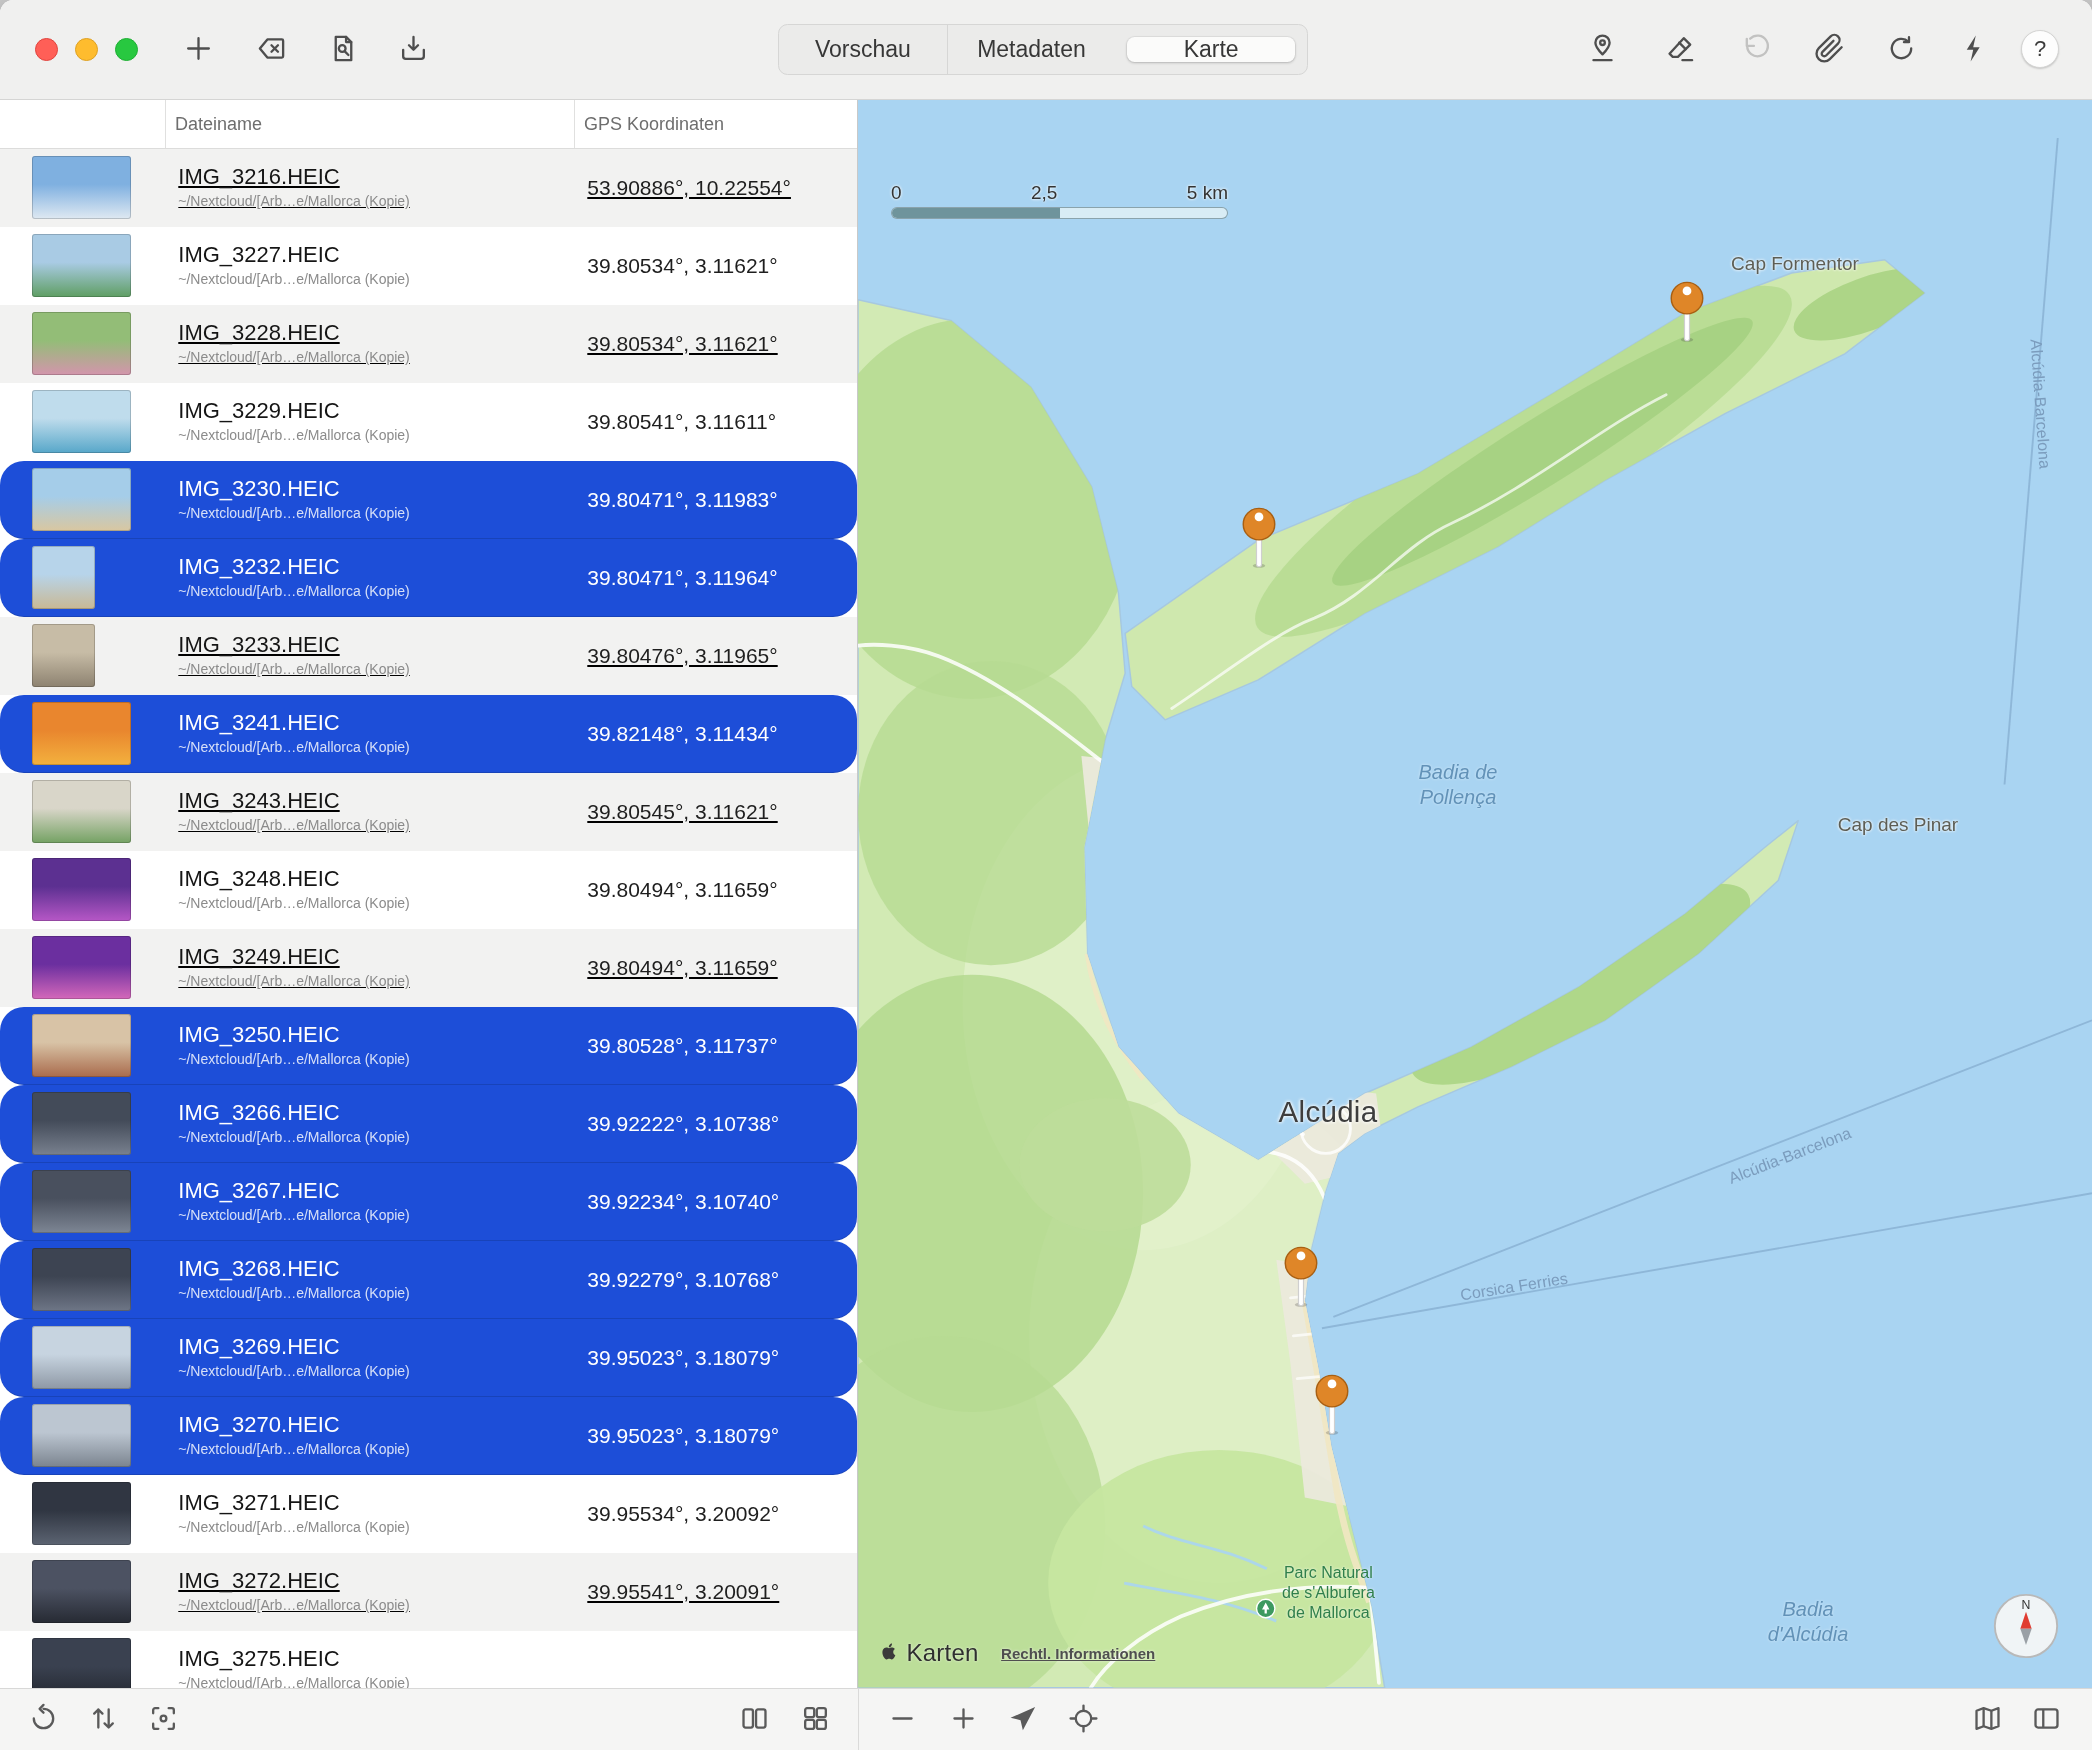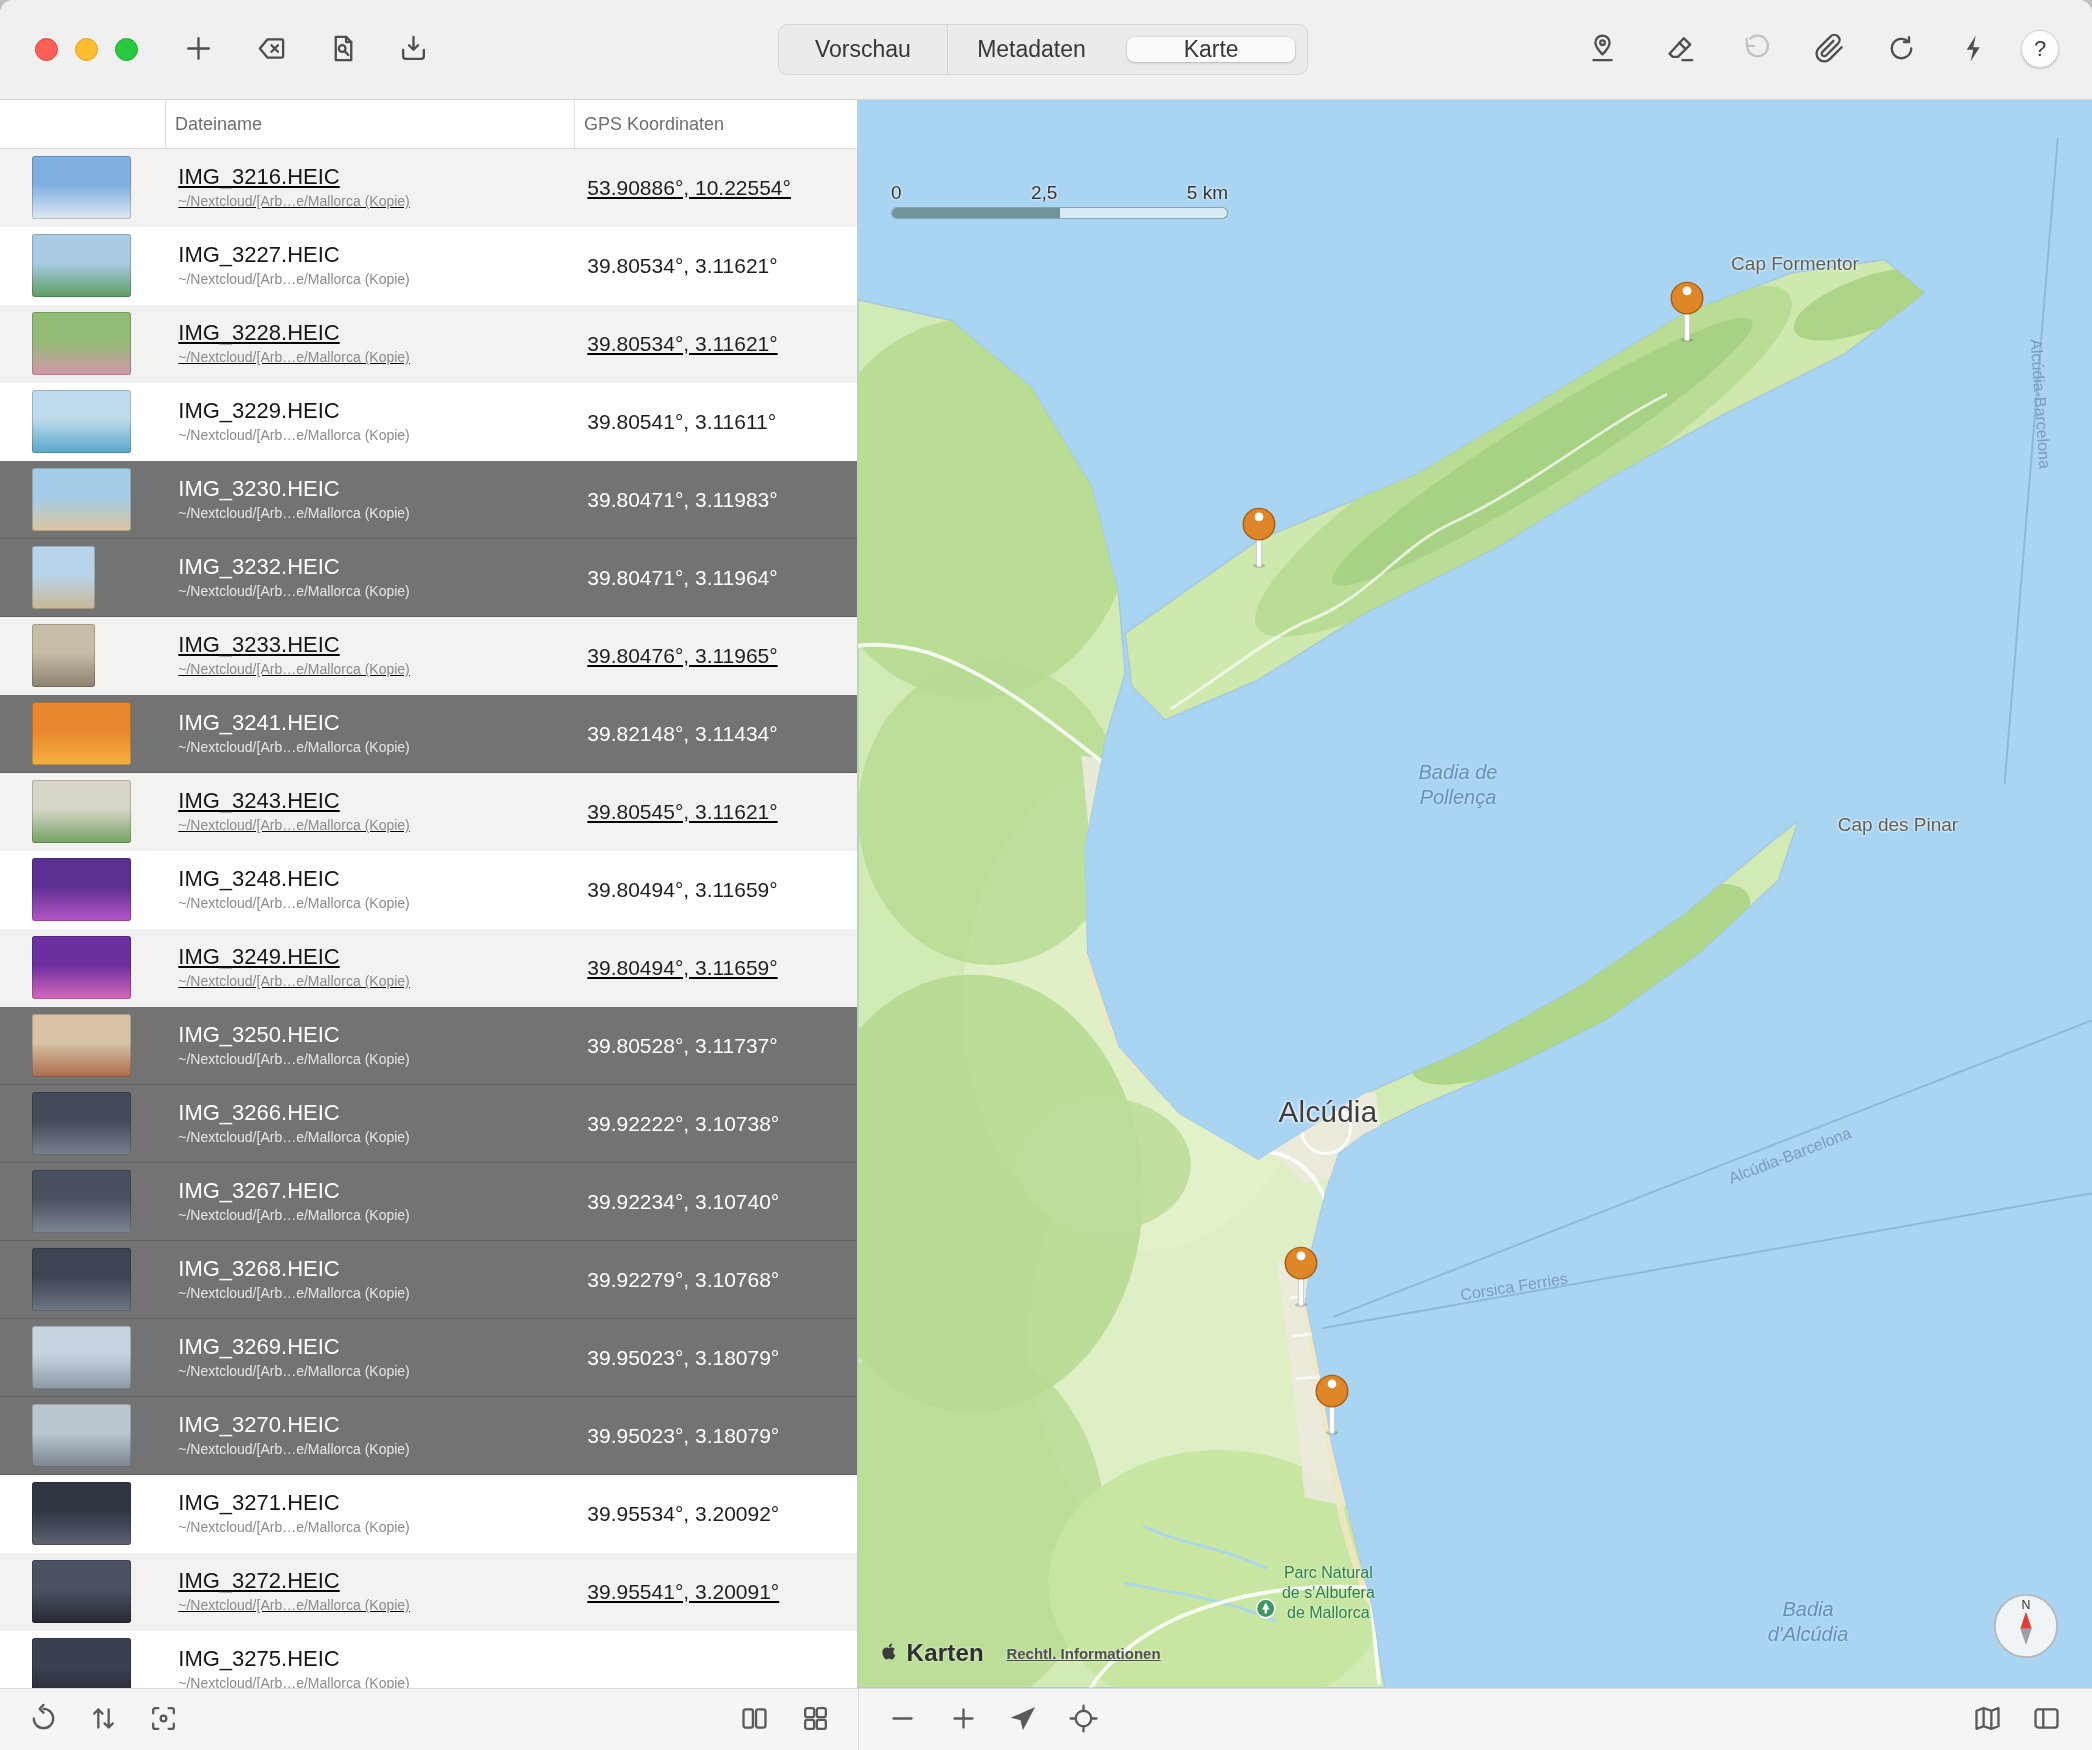--- a/index.html
+++ b/index.html
@@ -23,21 +23,21 @@
 
   
   .content{display:flex;height:1588px;}
   .panel{width:858px;border-right:1px solid #c9c9c8;background:#fff;display:flex;flex-direction:column;}
   .thead{height:49px;display:grid;grid-template-columns:165px 409px 1fr;align-items:center;border-bottom:1px solid #dcdcdb;background:#fff;flex:none;}
   .thead .hcell{font-size:18px;color:#6e6e6e;padding-left:9px;position:relative;height:100%;display:flex;align-items:center;}
   .thead .hcell.bordered{border-left:1px solid #e0e0df;}
   .tbody{flex:1;overflow:hidden;}
   .row{height:78px;display:grid;grid-template-columns:165px 409px 1fr;align-items:center;background:#fff;border-bottom:1px solid transparent;}
   .row.alt{background:#f2f2f1;text-decoration:underline;}
-  .row.selected{background:#737373;border-bottom:1px solid rgba(0,0,0,.14);}
+  .row.selected{background:#1d4ed8;border-bottom:1px solid rgba(0,0,0,.14);border-radius:24px;}
   .thumb{width:99px;height:63px;border-radius:2.9px;margin-left:32px;box-shadow:inset 0 0 0 1px rgba(0,0,0,.18);}
   .cell-name{padding-left:13.3px;overflow:hidden;}
   .filename{font-size:22px;color:#151515;line-height:27.6px;white-space:nowrap;}
   .filepath{font-size:14px;color:#8b8b8b;line-height:22px;white-space:nowrap;}
   .cell-gps{padding-left:13.3px;font-size:21px;color:#1e1e1e;white-space:nowrap;}
   .row.selected .filename,.row.selected .cell-gps{color:#fff;}
   .row.selected .filepath{color:rgba(255,255,255,.82);}
 
   
   .map{position:relative;flex:1;overflow:hidden;background:#a9d4f2;}
@@ -51,21 +51,21 @@
   .map-label.ferry{color:#7b9cbd;font-size:16px;}
   .map-label.park{color:#2f7f4b;font-size:16px;text-shadow:0 0 2.9px rgba(255,255,255,.85);}
   .map-label.with-icon{display:flex;align-items:flex-end;gap:5.7px;}
   .map-pin{position:absolute;width:44px;height:63px;}
   .scalebar{position:absolute;left:33px;top:82px;width:337px;}
   .scale-nums{display:flex;justify-content:space-between;font-size:19px;color:#333;text-shadow:0 0 2.9px rgba(255,255,255,.8),0 0 2.9px rgba(255,255,255,.8);}
   .scale-track{margin-top:2.9px;height:12.4px;border:1.4px solid rgba(60,90,100,.5);border-radius:7.6px;background:#d8ecf5;overflow:hidden;}
   .scale-fill{width:50%;height:100%;background:#6f949c;}
   .compass{position:absolute;left:1134px;top:1492px;width:68px;height:68px;}
   .attribution{position:absolute;left:21px;top:1539px;display:flex;align-items:center;gap:7.6px;}
-  .attribution .brand{font-size:24px;color:#2f2f2f;font-weight:700;letter-spacing:0.2px;text-shadow:0 0 2.9px rgba(255,255,255,.7);}
+  .attribution .brand{font-size:24px;color:#2f2f2f;font-weight:400;letter-spacing:0.2px;text-shadow:0 0 2.9px rgba(255,255,255,.7);}
   .attribution .legal{margin-left:15px;font-size:15px;color:#4f4f4f;font-weight:700;text-decoration:underline;text-shadow:0 0 2.9px rgba(255,255,255,.7);}
 
   
   .bottombar{position:relative;height:62px;background:#f5f5f4;border-top:1px solid #d8d8d7;}
   .bottombar::before{content:"";position:absolute;left:858px;top:0;bottom:0;width:1px;background:#dadad9;}
   .bbtn{position:absolute;top:9.5px;width:42px;height:42px;display:flex;align-items:center;justify-content:center;color:#5a5a5a;}
   .bbtn svg{width:31px;height:31px;}
 </style>
 </head>
 <body>

